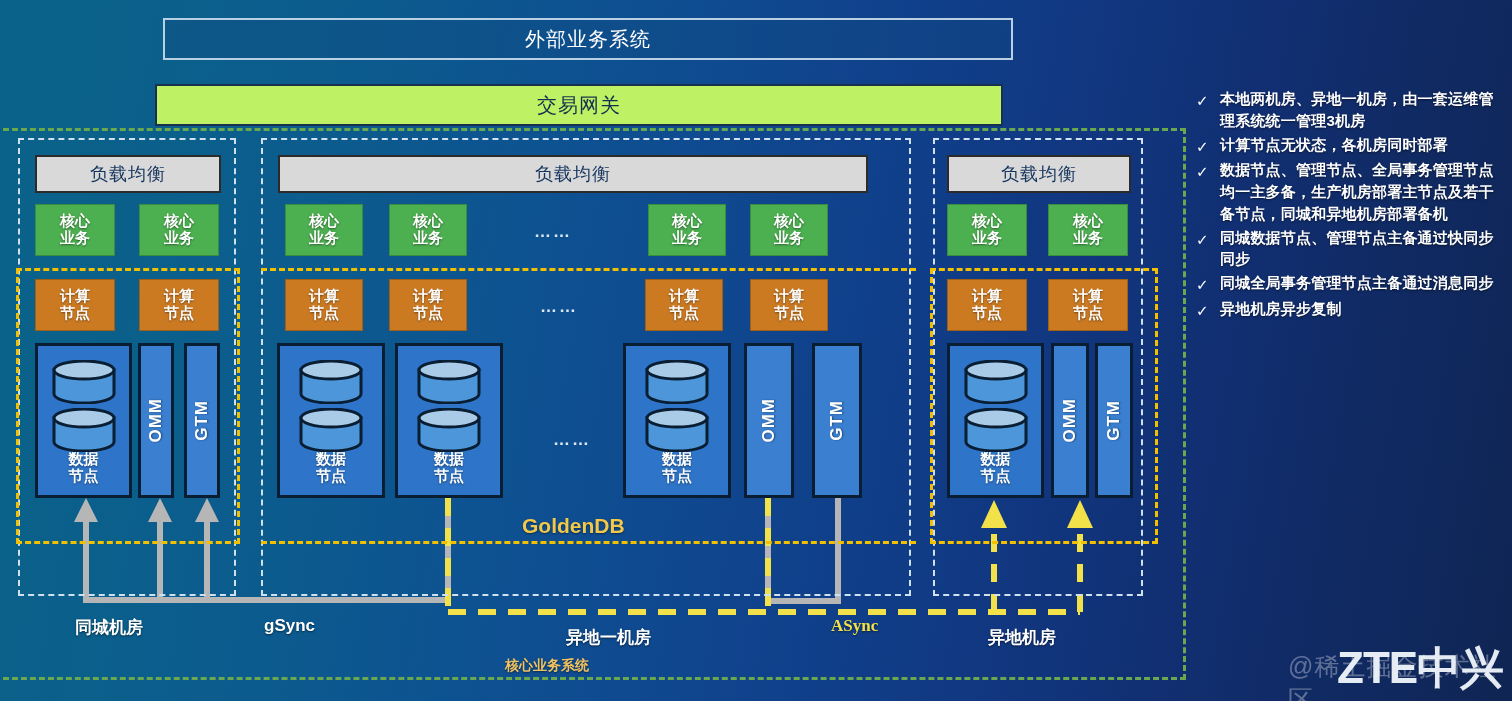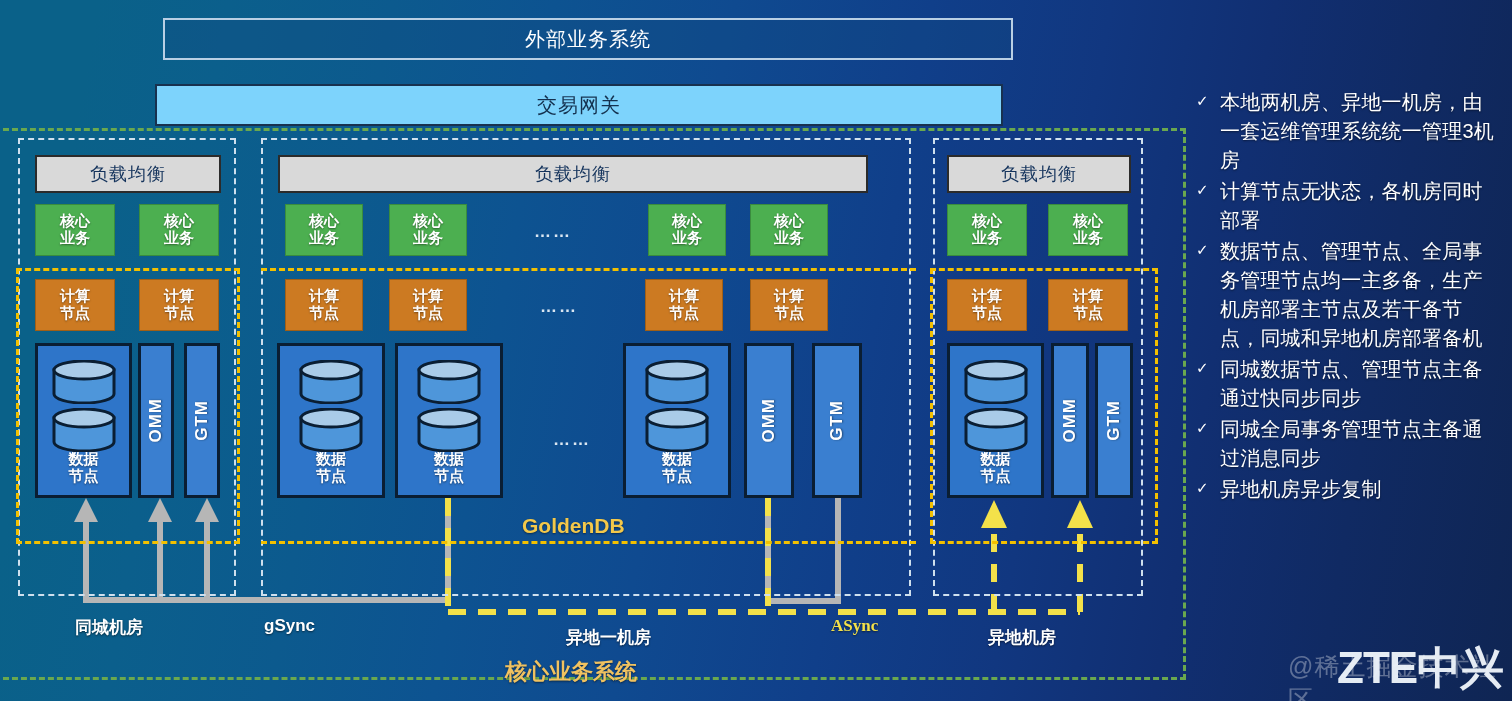--- a/index.html
+++ b/index.html
@@ -19,33 +19,33 @@
 
   
   .ext-sys{
     left:163px; top:18px; width:850px; height:42px;
     border:2px solid #b9cfe4; background:rgba(16,74,130,.35);
     display:flex; align-items:center; justify-content:center;
     color:#fff; font-size:20px; letter-spacing:1px;
   }
   .gateway{
     left:155px; top:84px; width:848px; height:42px;
-    background:#7dd3fc; border:2px solid #18314f;
+    background:#bef264; border:2px solid #18314f;
     display:flex;align-items:center;justify-content:center;
     color:#14314f; font-size:20px; letter-spacing:1px;
   }
 
   
   .green-dash{
     left:-6px; top:128px; width:1192px; height:552px;
     border:3px dashed #6aa84f;
     border-left:none;
   }
   .label-core-sys{
-    left:505px; top:657px; color:#f0c260; font-size:22px; font-weight:bold;
+    left:505px; top:657px; color:#f0c260; font-size:14px; font-weight:bold;
     text-shadow:0 1px 2px rgba(0,0,0,.5);
     font-family:Liberation Serif, serif;
   }
 
   
   .dc-frame{ border:2px dashed #cfe0ee; }
   .dc-left{  left:18px;  top:138px; width:218px; height:458px; }
   .dc-mid{   left:261px; top:138px; width:650px; height:458px; }
   .dc-right{ left:933px; top:138px; width:210px; height:458px; }
 
@@ -95,21 +95,21 @@
 
   
   .blabel{ color:#ffffff; font-size:17px; font-weight:bold;
            text-shadow:0 1px 2px rgba(0,0,0,.55); white-space:nowrap; }
   .blabel.yellow{ color:#f3e14a; }
 
   
   .bullets{ left:1196px; top:88px; width:300px; }
   .bullet{ display:flex; gap:10px; margin-bottom:2px; }
   .tick{ color:#ffffff; font-size:15px; line-height:1.45; flex:0 0 14px; padding-top:2px;}
-  .btext{ color:#ffffff; font-size:20px; font-weight:normal; line-height:1.45;
+  .btext{ color:#ffffff; font-size:15px; font-weight:bold; line-height:1.45;
           letter-spacing:.2px; text-shadow:0 1px 2px rgba(0,0,0,.5); }
 
   
   .zte{ left:1337px; top:639px; color:#eef4fa; font-size:44px; font-weight:bold;
         letter-spacing:-1px; opacity:.96; }
   .wmk{ left:1288px; top:650px; color:rgba(255,255,255,.33); font-size:25px;
         letter-spacing:1px; }
 </style>
 </head>
 <body>

